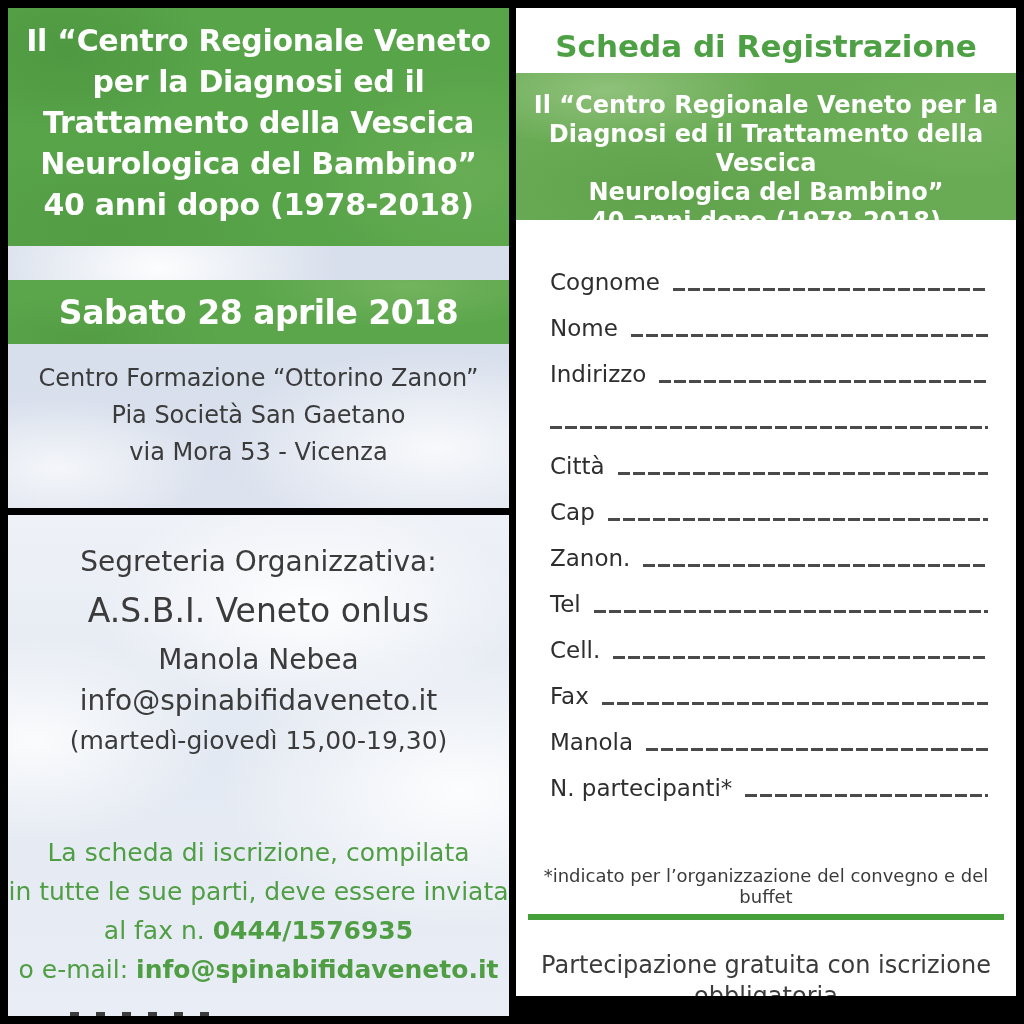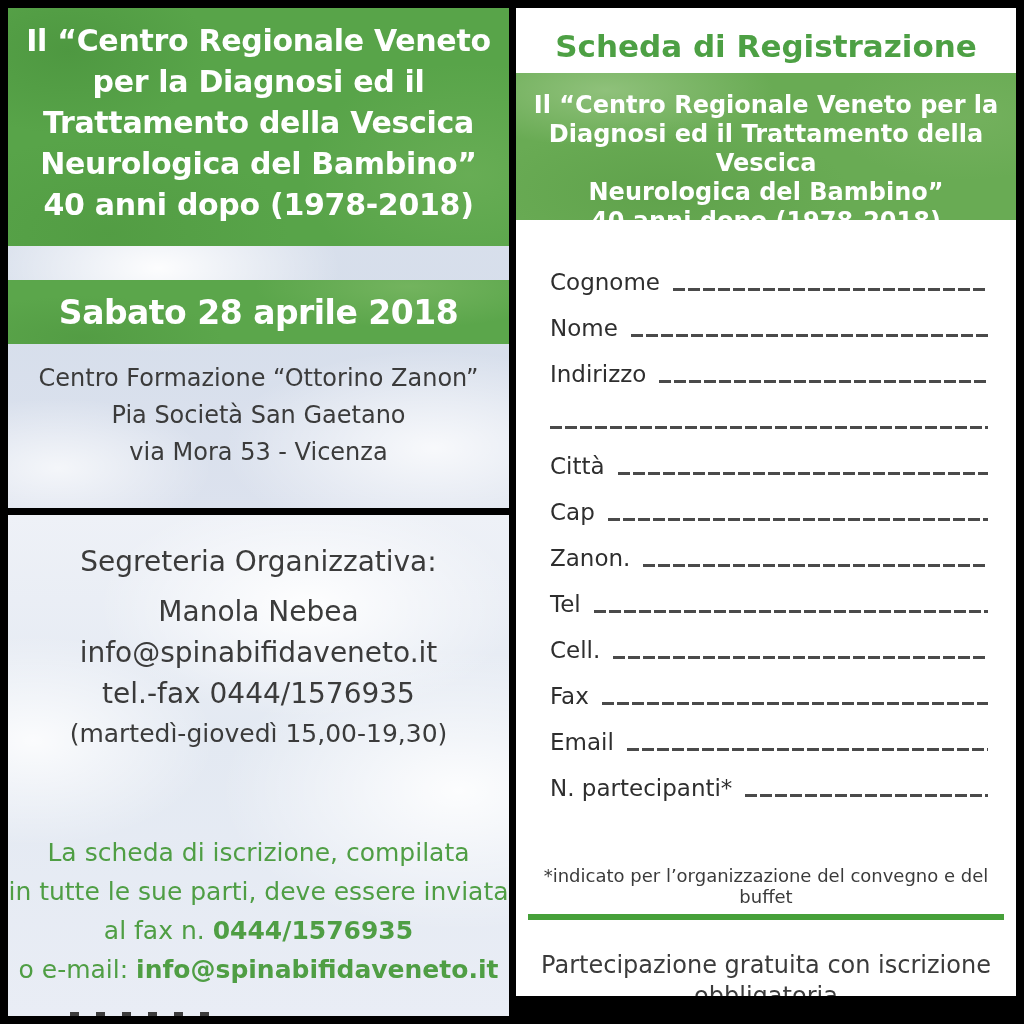--- a/index.html
+++ b/index.html
@@ -128,23 +128,23 @@
     <div class="venue">
       <span>Centro Formazione “Ottorino Zanon”</span>
       <span>Pia Società San Gaetano</span>
       <span>via Mora 53 - Vicenza</span>
     </div>
   </section>
 
   <section class="card left-bottom">
     <div class="secretariat">
       <span class="line sec-heading">Segreteria Organizzativa:</span>
+      <span class="line org-name">A.S.B.I. Veneto onlus</span>
       <span class="line contact">Manola Nebea</span>
       <span class="line contact">info@spinabifidaveneto.it</span>
-      <span class="line contact">tel.-fax 0444/1576935</span>
       <span class="line hours">(martedì-giovedì 15,00-19,30)</span>
     </div>
     <div class="instructions">
       <span>La scheda di iscrizione, compilata</span>
       <span>in tutte le sue parti, deve essere inviata</span>
       <span><i style="font-style:normal">al fax n. </i><b>0444/1576935</b></span>
       <span><i style="font-style:normal">o e-mail: </i><b>info@spinabifidaveneto.it</b></span>
     </div>
     <div class="cutoff-marks"></div>
   </section>
@@ -192,21 +192,21 @@
         </div>
       <div class="form-row">
           <span class="flabel">Cell.</span>
           <span class="fline"></span>
         </div>
       <div class="form-row">
           <span class="flabel">Fax</span>
           <span class="fline"></span>
         </div>
       <div class="form-row">
-          <span class="flabel">Email</span>
+          <span class="flabel">Manola</span>
           <span class="fline"></span>
         </div>
       <div class="form-row">
           <span class="flabel">N. partecipanti*</span>
           <span class="fline"></span>
         </div>
     </div>
     <div class="footnote">*indicato per l’organizzazione del convegno e del buffet</div>
     <div class="green-rule"></div>
     <div class="closing">

